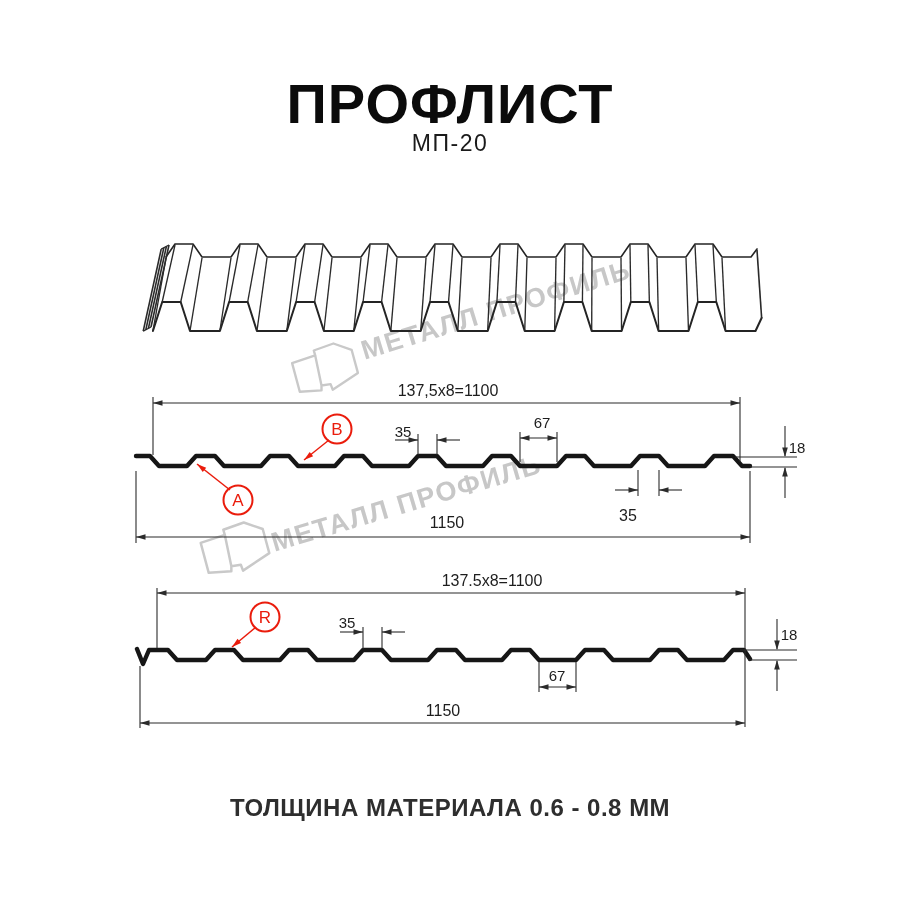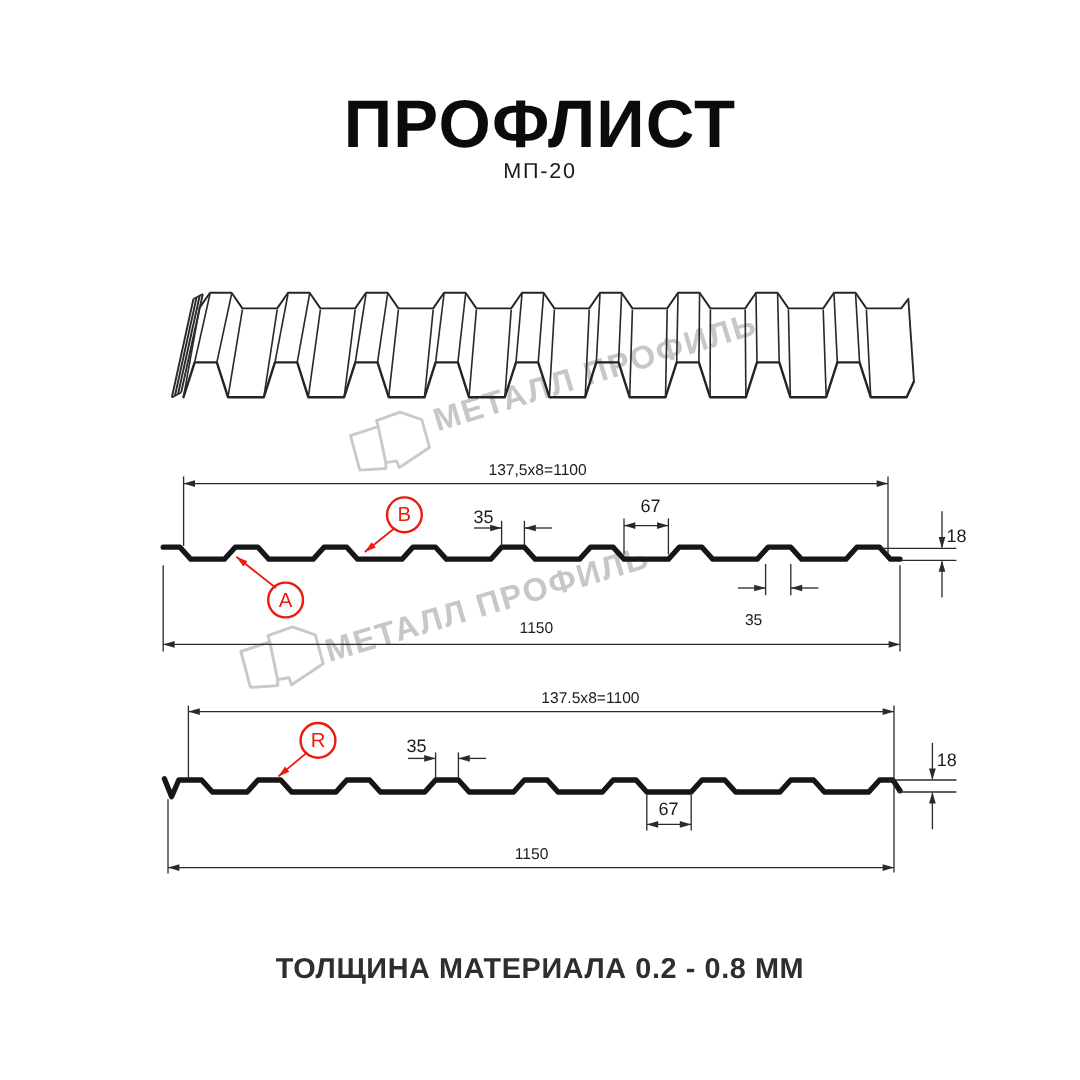--- a/index.html
+++ b/index.html
@@ -1,26 +1,26 @@
 <!DOCTYPE html>
 <html><head>
 <meta charset="utf-8">
 <style>
   html,body{margin:0;padding:0;background:#fff;}
   .canvas{position:relative;width:900px;height:900px;background:#ffffff;overflow:hidden;
           font-family:"Liberation Sans",sans-serif;}
   .title{position:absolute;left:450px;top:103px;transform:translate(-50%,-50%);
          font-size:56px;font-weight:800;letter-spacing:1px;color:#0b0b0b;white-space:nowrap;}
   .subtitle{position:absolute;left:450px;top:143px;transform:translate(-50%,-50%);
-            font-size:18px;font-weight:400;letter-spacing:1.5px;color:#1a1a1a;white-space:nowrap;}
+            font-size:23px;font-weight:400;letter-spacing:1.5px;color:#1a1a1a;white-space:nowrap;}
   .footer{position:absolute;left:450px;top:808px;transform:translate(-50%,-50%);
           font-size:24px;font-weight:700;letter-spacing:0.5px;color:#2e2e2e;white-space:nowrap;}
   .dim{position:absolute;transform:translate(-50%,-50%);color:#1d1d1d;white-space:nowrap;
        font-size:15px;line-height:1;}
-  .dim.big{font-size:13px;}
+  .dim.big{font-size:16px;}
   svg#blueprint{position:absolute;left:0;top:0;}
   .wm-text{position:absolute;color:#c7c7c7;font-weight:700;font-size:27px;letter-spacing:1.5px;
            white-space:nowrap;transform-origin:0 50%;}
   .wm-logo{position:absolute;}
   .marker{position:absolute;width:27px;height:27px;border:2.6px solid #ea1c0c;border-radius:50%;
           transform:translate(-50%,-50%);color:#ea1c0c;font-size:17px;font-weight:500;
           display:flex;align-items:center;justify-content:center;background:transparent;}
 </style>
 </head>
 <body>
@@ -169,14 +169,14 @@
   <div class="dim big" style="left:452px;top:581px;margin-left:40px;">137.5x8=1100</div>
   <div class="dim" style="left:347px;top:622px;">35</div>
   <div class="dim" style="left:557px;top:675px;">67</div>
   <div class="dim" style="left:789px;top:634px;">18</div>
   <div class="dim big" style="left:443px;top:711px;">1150</div>
 
   <div class="marker" style="left:238px;top:500px;">A</div>
   <div class="marker" style="left:337px;top:429px;">B</div>
   <div class="marker" style="left:265px;top:617px;">R</div>
 
-  <div class="footer">ТОЛЩИНА МАТЕРИАЛА 0.2 - 0.8 ММ</div>
+  <div class="footer">ТОЛЩИНА МАТЕРИАЛА 0.6 - 0.8 ММ</div>
 </div>
 
 </body></html>

